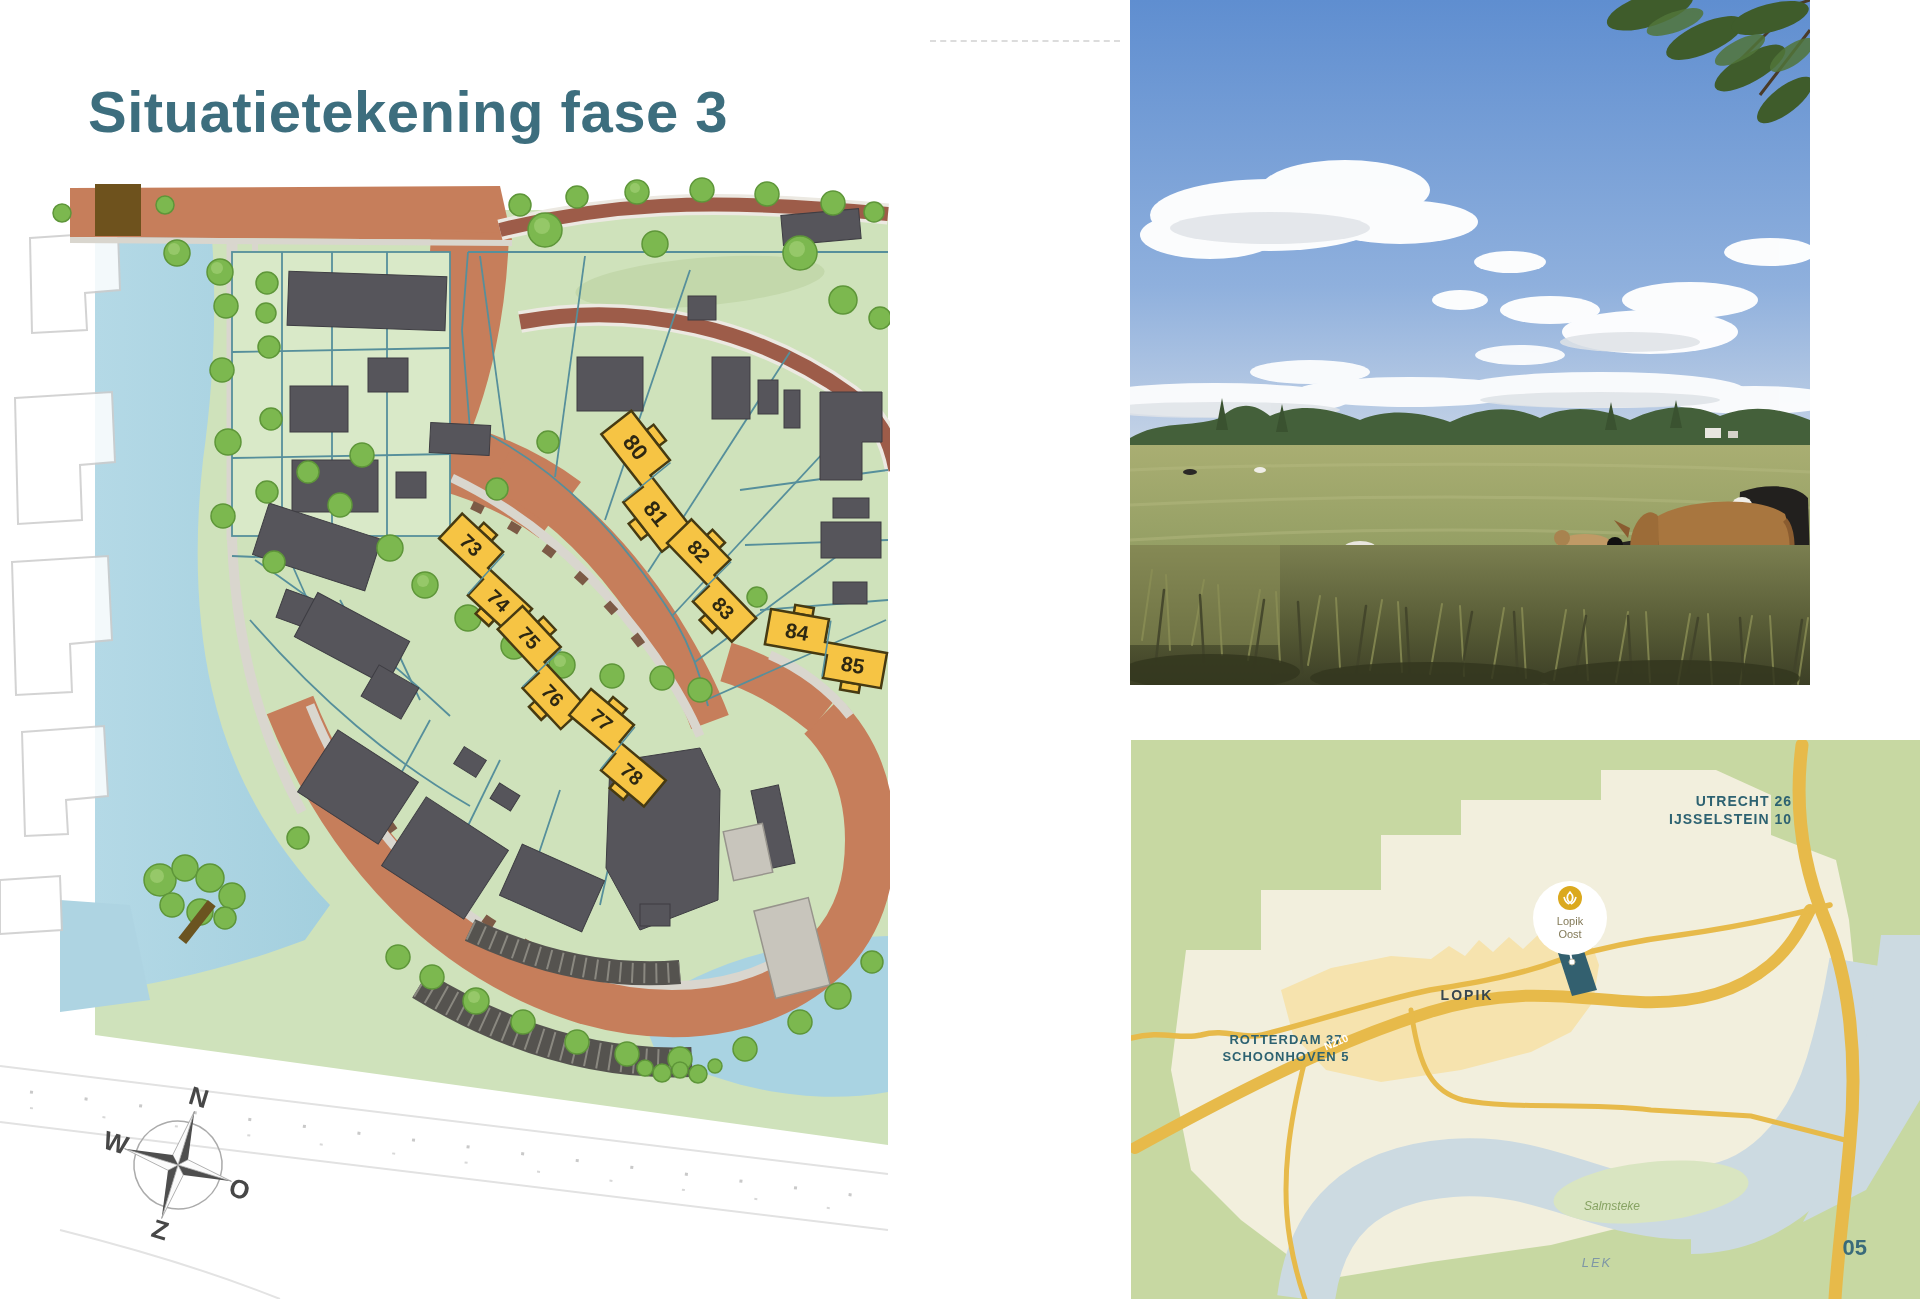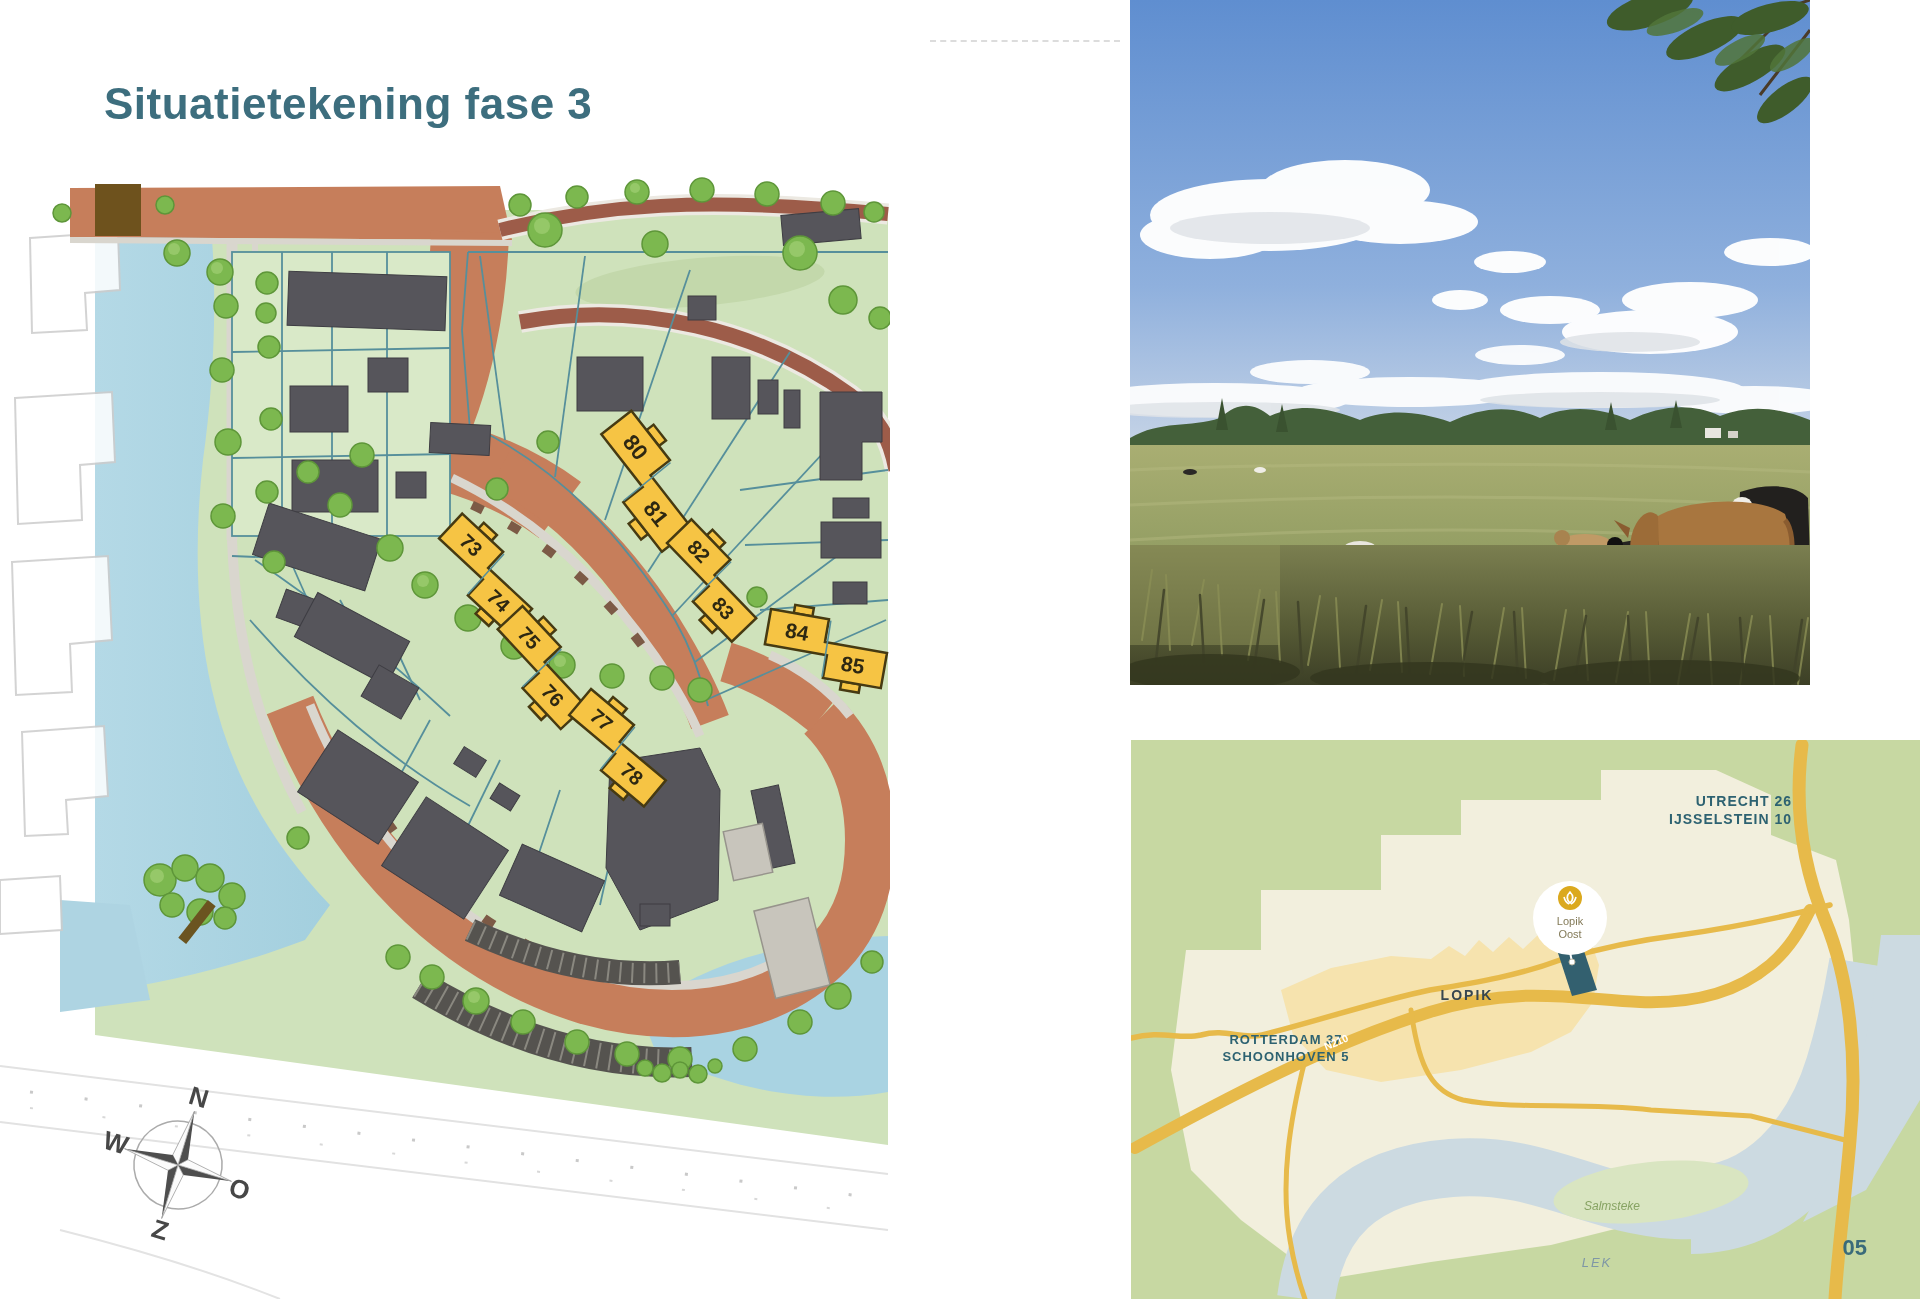--- a/index.html
+++ b/index.html
@@ -1,19 +1,19 @@
 <!DOCTYPE html>
 <html><head>
 <meta charset="utf-8">
 <style>
   html,body{margin:0;padding:0;background:#ffffff;}
   .page{position:relative;width:1920px;height:1299px;background:#ffffff;overflow:hidden;
         font-family:"Liberation Sans",sans-serif;}
   .abs{position:absolute;}
-  h1.title{margin:0;position:absolute;left:104px;top:80px;font-size:44px;line-height:1.1;
+  h1.title{margin:0;position:absolute;left:88px;top:80px;font-size:58px;line-height:1.1;
            font-weight:bold;letter-spacing:.5px;color:#3d6e7e;}
   svg text{font-family:"Liberation Sans",sans-serif;}
   .sketch-dots{position:absolute;left:930px;top:40px;width:190px;border-top:2px dashed #dcdcdc;}
 </style>
 </head>
 <body>
 
 <div class="page">
 
   <h1 class="title">Situatietekening fase 3</h1>

